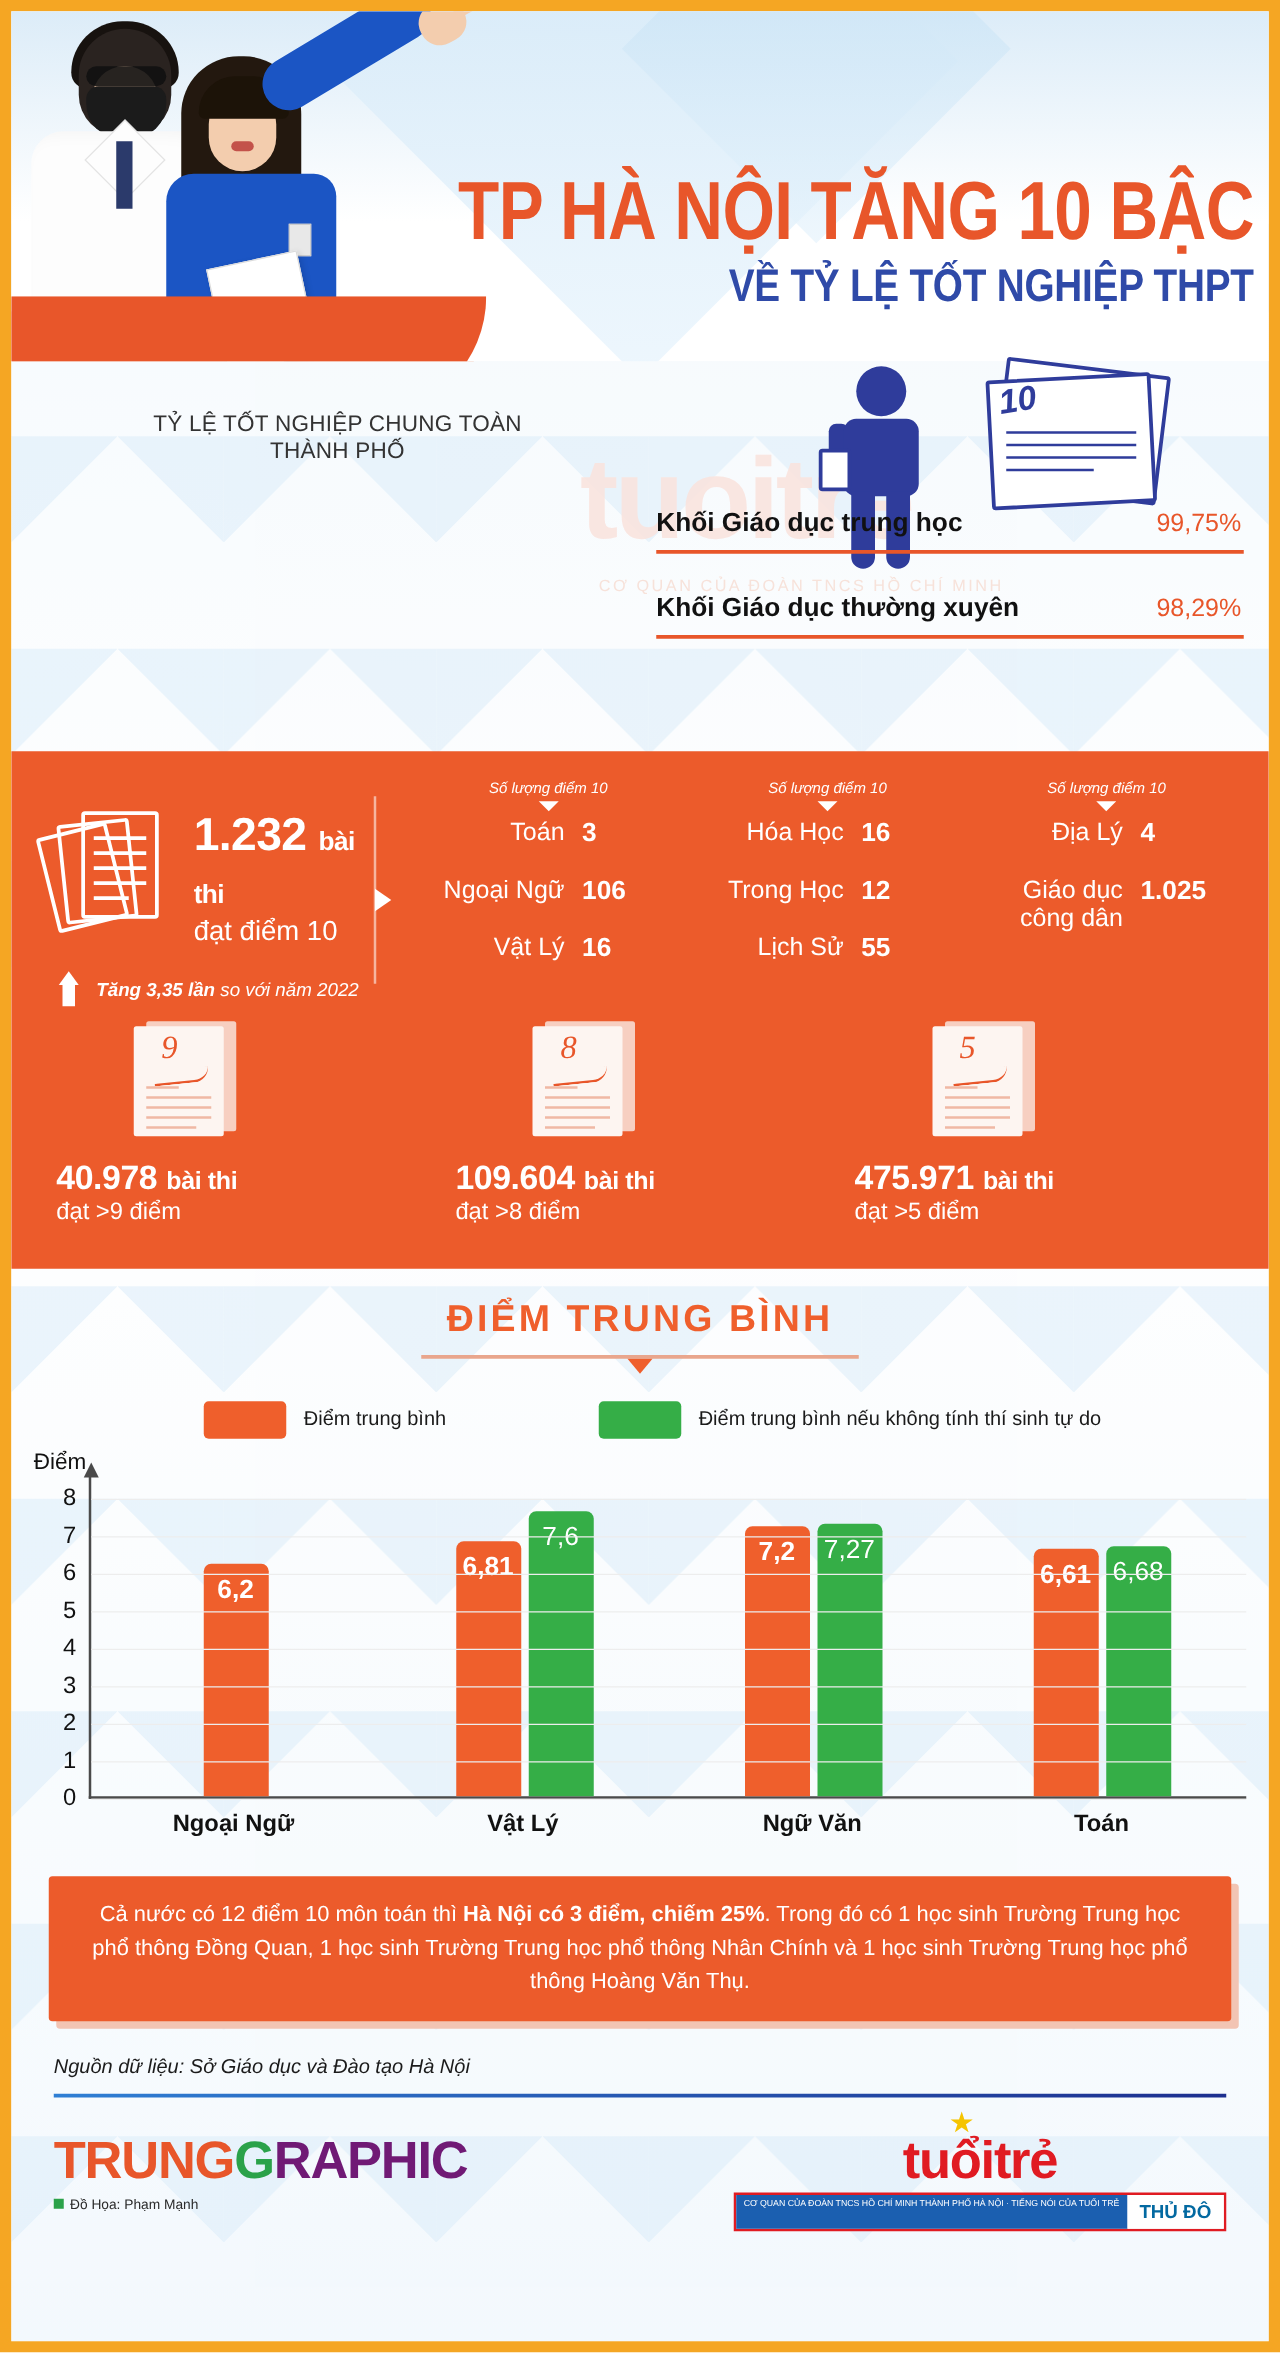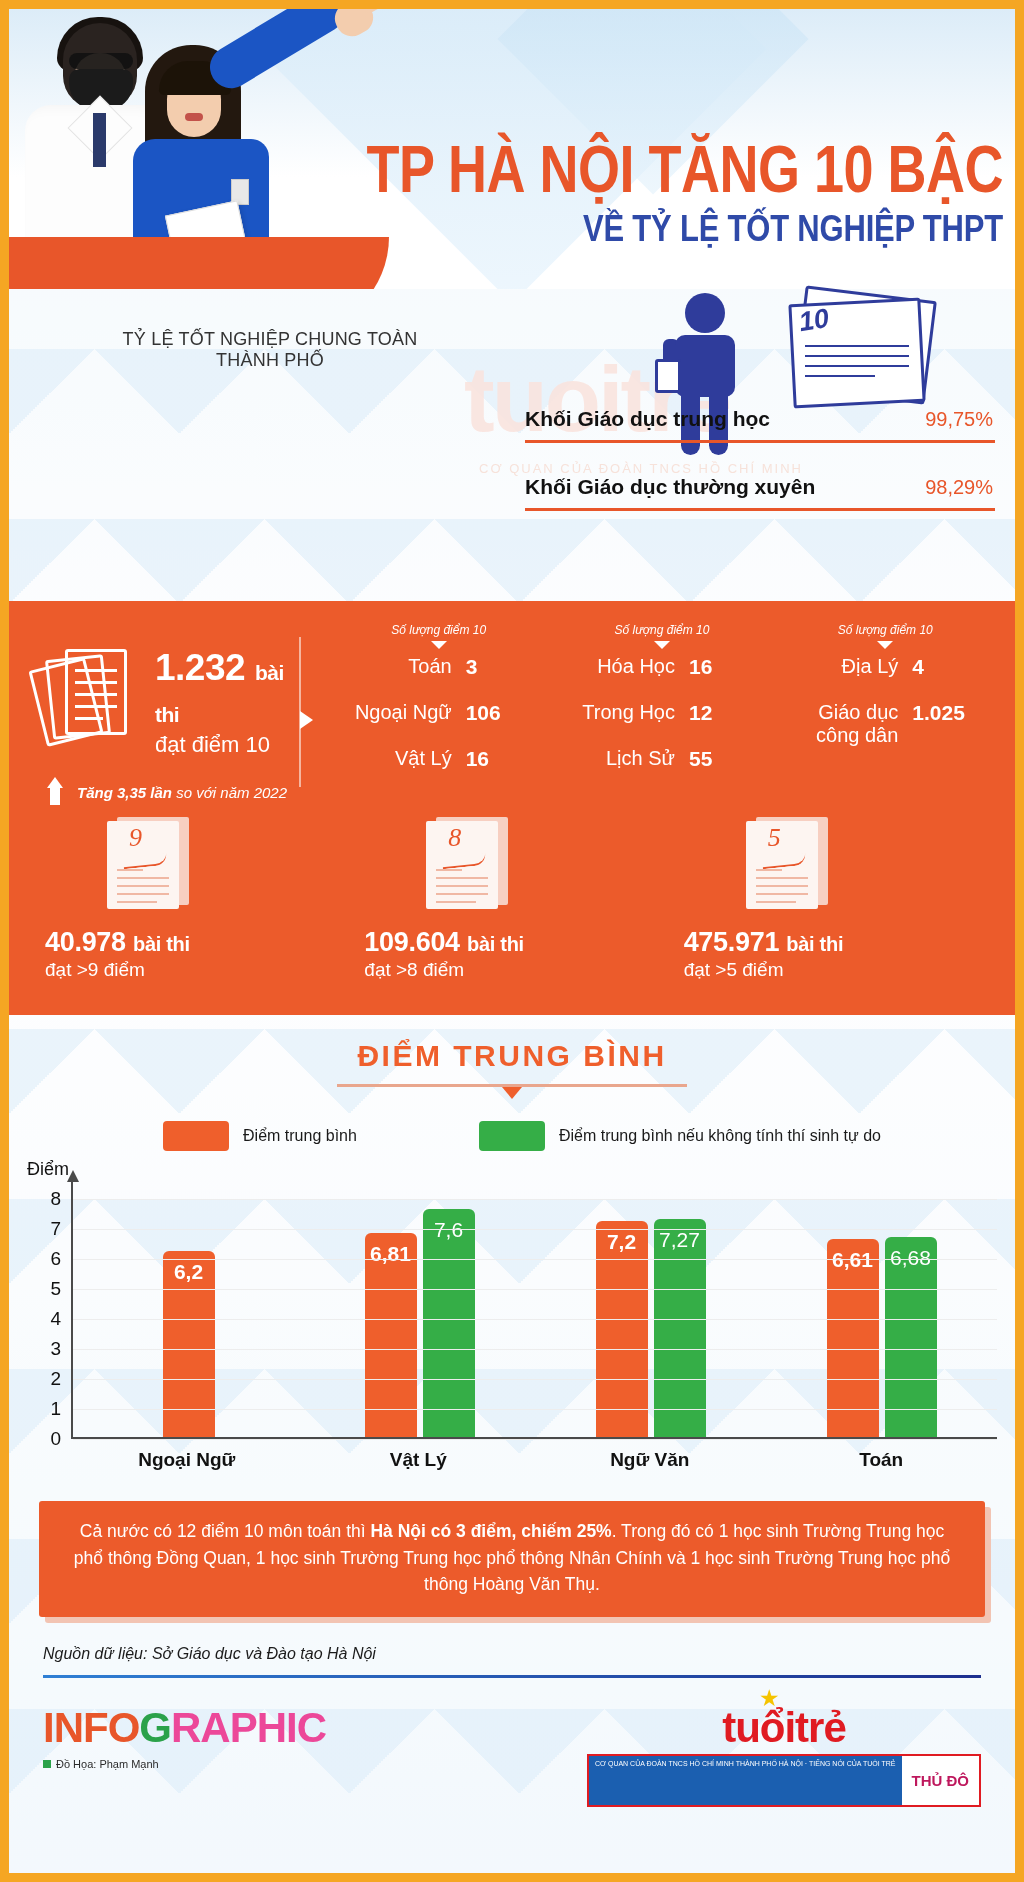--- a/index.html
+++ b/index.html
@@ -239,29 +239,29 @@
   .note b { font-weight: 800; }
 
   
   .footer { position: relative; z-index: 2; margin: 28px 34px 0 34px; }
   .source { font-size: 16px; font-style: italic; color: #1b1b1b; }
   .foot-rule { height: 3px; margin-top: 12px; background: linear-gradient(90deg,#2f7fd4,#1d2f8f); }
   .foot-bottom { display: flex; align-items: flex-start; justify-content: space-between; margin-top: 26px; }
   .ig-logo { font-size: 42px; font-weight: 800; letter-spacing: -1px; }
   .ig-logo .i1 { color: #E8562A; }
   .ig-logo .g1 { color: #2BA24A; }
-  .ig-logo .r1 { color: #ec4899; }
+  .ig-logo .r1 { color: #701a75; }
   .credit { font-size: 11px; color: #2b2b2b; margin-top: 6px; }
   .credit .sq { display:inline-block; width:8px; height:8px; background:#2BA24A; margin-right:5px; }
   .tt-logo { text-align: center; }
   .tt-word { font-size: 42px; font-weight: 800; color: #E01B22; letter-spacing: -1px; position: relative; }
   .tt-star { position: absolute; left: 44%; top: -18px; color: #F5C400; font-size: 20px; }
   .tt-box { margin-top: 2px; display: flex; border: 2px solid #E01B22; }
   .tt-blue { background: #1B5FB0; color: #fff; font-size: 7px; padding: 4px 6px; line-height: 1.25; text-align: left; }
-  .tt-red { background: #fff; color: #be185d; font-weight: 800; font-size: 15px; padding: 16px 10px; }
+  .tt-red { background: #fff; color: #0369a1; font-weight: 800; font-size: 15px; padding: 5px 10px; }
 </style>
 </head>
 <body>
 
 <div id="page">
   <div class="bg-chevrons"></div>
 
   <div class="header">
     <div class="hdr-bg"></div>
     <div class="hdr-diamond"></div>
@@ -557,21 +557,21 @@
       <span>Cả nước có 12 điểm 10 môn toán thì </span><b>Hà Nội có 3 điểm, chiếm 25%</b><span>. Trong đó có 1 học sinh Trường Trung học phổ thông Đồng Quan, 1 học sinh Trường Trung học phổ thông Nhân Chính và 1 học sinh Trường Trung học phổ thông Hoàng Văn Thụ.</span>
     </div>
   </div>
 
   <div class="footer">
     <div class="source">Nguồn dữ liệu: Sở Giáo dục và Đào tạo Hà Nội</div>
     <div class="foot-rule"></div>
     <div class="foot-bottom">
       <div>
         <div class="ig-logo">
-          <span class="i1">INFO</span><span class="g1">G</span><span class="r1">RAPHIC</span>
+          <span class="i1">TRUNG</span><span class="g1">G</span><span class="r1">RAPHIC</span>
         </div>
         <div class="credit"><span class="sq"></span><span>Đồ Họa: Phạm Mạnh</span></div>
       </div>
       <div class="tt-logo">
         <div class="tt-word">
           <span class="tt-star">★</span>
           <span>tuổitrẻ</span>
         </div>
         <div class="tt-box">
           <div class="tt-blue">CƠ QUAN CỦA ĐOÀN TNCS HỒ CHÍ MINH

